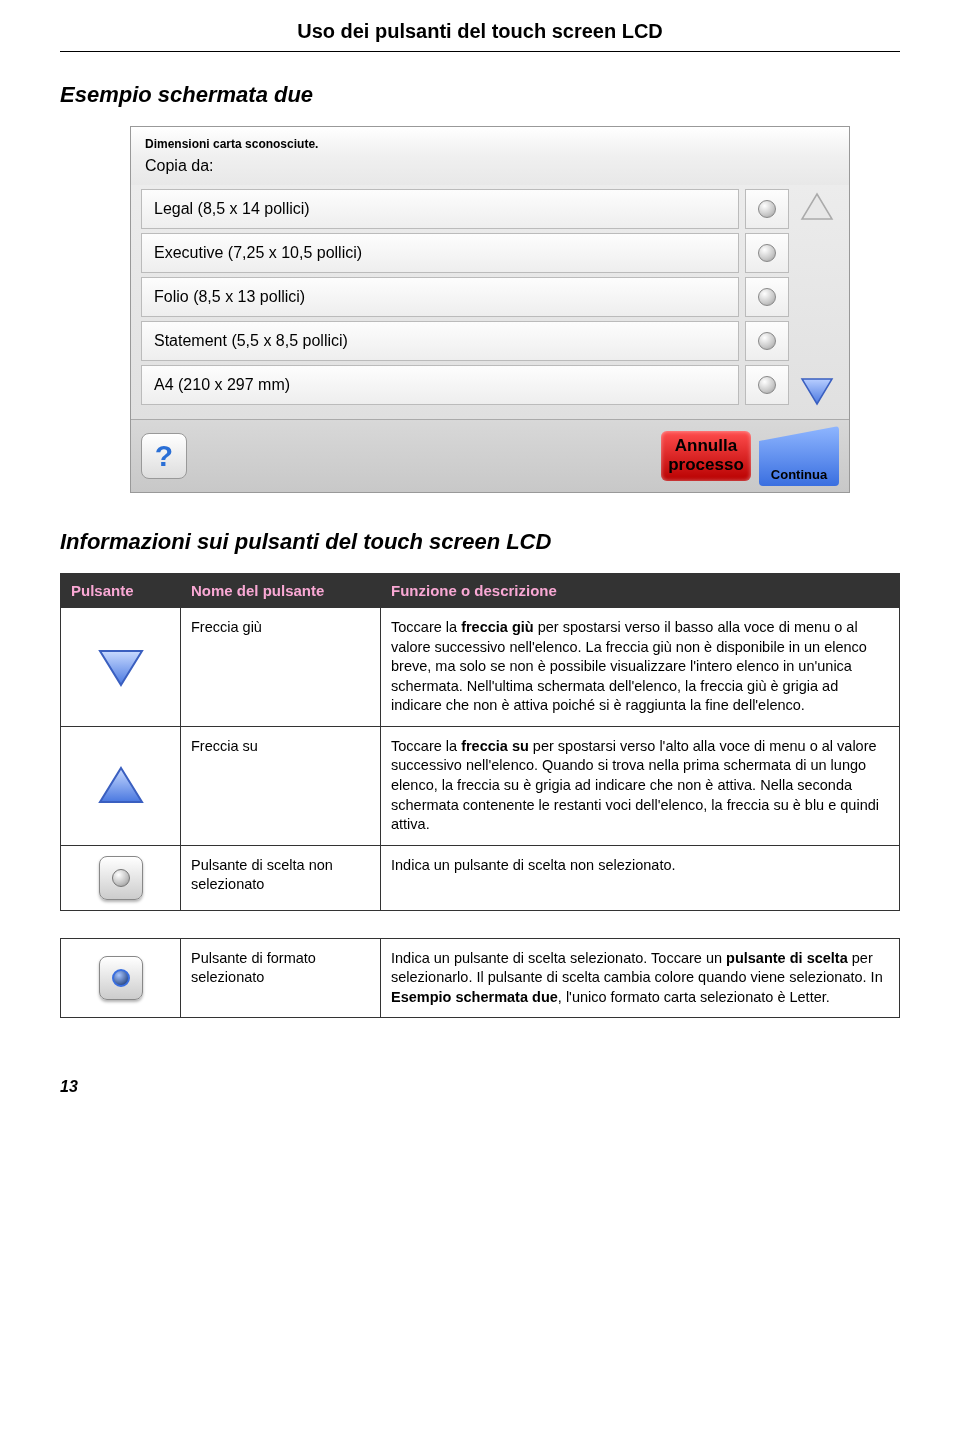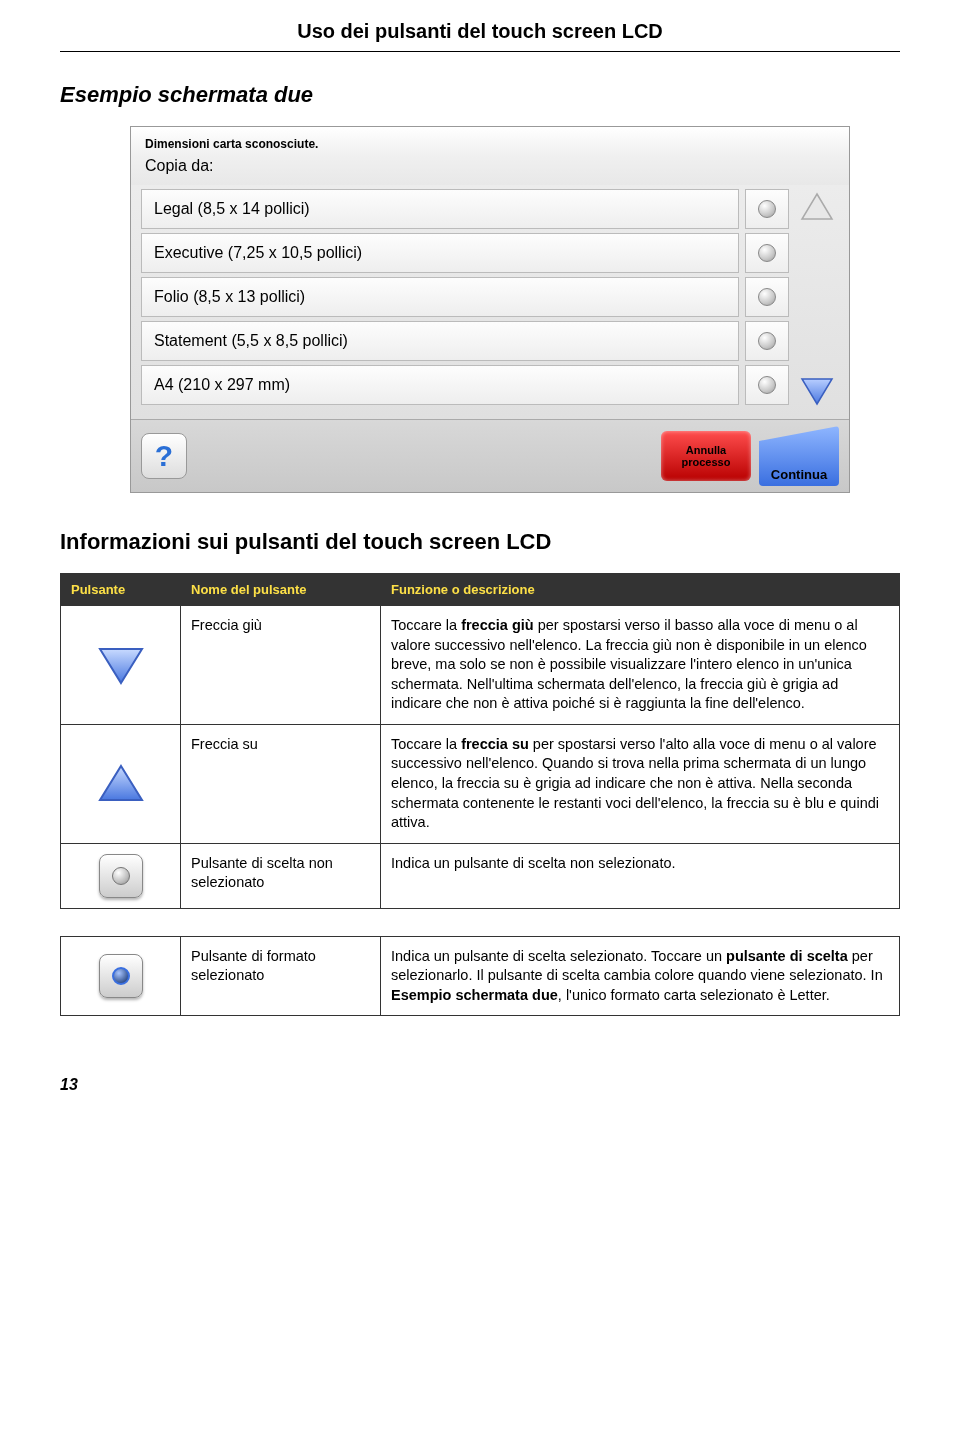--- a/index.html
+++ b/index.html
@@ -18,25 +18,25 @@
   .scr-radio-box { width: 44px; margin-left: 6px; background: linear-gradient(#fdfdfd,#eee); border: 1px solid #bbb; display: flex; align-items: center; justify-content: center; }
   .radio-dot { width: 18px; height: 18px; border-radius: 50%; background: radial-gradient(circle at 35% 30%,#fff,#c8c8c8 60%,#999); border: 1px solid #888; }
   .radio-selected { width: 40px; height: 40px; border-radius: 6px; background: linear-gradient(#5aa0ff,#1c5dcf); display:flex; align-items:center; justify-content:center; box-shadow: inset 0 0 4px rgba(255,255,255,.6), 0 1px 2px rgba(0,0,0,.4); }
   .radio-selected .inner { width: 14px; height: 14px; border-radius: 50%; background: radial-gradient(circle at 35% 30%,#fff,#1a3b80); border:1px solid #0b2a66;}
   .scr-arrows { width: 50px; display: flex; flex-direction: column; justify-content: space-between; align-items: center; padding: 2px 0 2px 6px; }
   .arrow-up-grey svg, .arrow-down-blue svg { display:block; }
   .scr-footer { display:flex; align-items: center; justify-content: space-between; background: linear-gradient(#d8d8d8,#c8c8c8); padding: 6px 10px; border-top:1px solid #aaa; }
   .help-btn { width:46px; height:46px; border-radius:8px; background: linear-gradient(#fff,#ddd); border:1px solid #999; display:flex; align-items:center; justify-content:center; }
   .help-btn span { font-size:30px; font-weight:bold; color:#2a6fd6; }
   .footer-right { display:flex; gap:8px; align-items:center; }
-  .cancel-btn { width:90px; height:50px; border-radius:6px; background: linear-gradient(#ff4d4d,#b80000); color:#000; font-size:11px; font-weight:bold; display:flex; align-items:center; justify-content:flex-start; text-align:center; line-height:1.1; box-shadow: inset 0 0 4px rgba(255,255,255,.5); }
+  .cancel-btn { width:90px; height:50px; border-radius:6px; background: linear-gradient(#ff4d4d,#b80000); color:#000; font-size:17px; font-weight:bold; display:flex; align-items:center; justify-content:flex-start; text-align:center; line-height:1.1; box-shadow: inset 0 0 4px rgba(255,255,255,.5); }
   .continue-btn { width:80px; height:60px; background: linear-gradient(#8fb6ff,#3a6fe0); color:#000; font-size:13px; font-weight:bold; display:flex; align-items:flex-end; justify-content:center; padding-bottom:4px; clip-path: polygon(0 25%, 100% 0, 100% 100%, 0 100%); border-radius: 4px; }
-  h2.info-heading { font-size: 22px; font-weight: bold; margin: 36px 0 18px 0; }
+  h2.info-heading { font-size: 22px; font-style: italic; font-weight: bold; margin: 36px 0 18px 0; }
   table.btn-table { width: 100%; border-collapse: collapse; }
-  table.btn-table thead th { background: #333; color: #fde047; font-size: 13px; text-align: left; padding: 8px 10px; border: 1px solid #333; }
+  table.btn-table thead th { background: #333; color: #f9a8d4; font-size: 15px; text-align: left; padding: 8px 10px; border: 1px solid #333; }
   table.btn-table td { border: 1px solid #333; padding: 10px 10px; vertical-align: top; font-size: 14.5px; line-height: 1.35; }
   .col-icon { width: 120px; text-align: center; vertical-align: middle !important; }
   .col-name { width: 200px; }
   .icon-cell svg { display: block; margin: 0 auto; }
   .radio-unsel-large { width:44px; height:44px; border-radius:8px; background: linear-gradient(#fff,#ccc); border:1px solid #888; margin:0 auto; display:flex; align-items:center; justify-content:center; box-shadow: 0 2px 3px rgba(0,0,0,.3);}
   .radio-unsel-large .d { width:18px; height:18px; border-radius:50%; background: radial-gradient(circle at 35% 30%,#fff,#bfbfbf 60%,#8a8a8a); border:1px solid #777;}
   .radio-sel-large { width:44px; height:44px; border-radius:8px; background: linear-gradient(#fff,#ccc); border:1px solid #888; margin:0 auto; display:flex; align-items:center; justify-content:center; box-shadow: 0 2px 3px rgba(0,0,0,.3);}
   .radio-sel-large .d { width:18px; height:18px; border-radius:50%; background: radial-gradient(circle at 35% 30%,#a8c5ff,#0b2a66); border:2px solid #3a6fe0;}
   .spacer-row td { height: 28px; border:none !important; }
   .page-num { text-align: left; font-weight: bold; font-style: italic; font-size: 16px; margin-top: 60px; }

